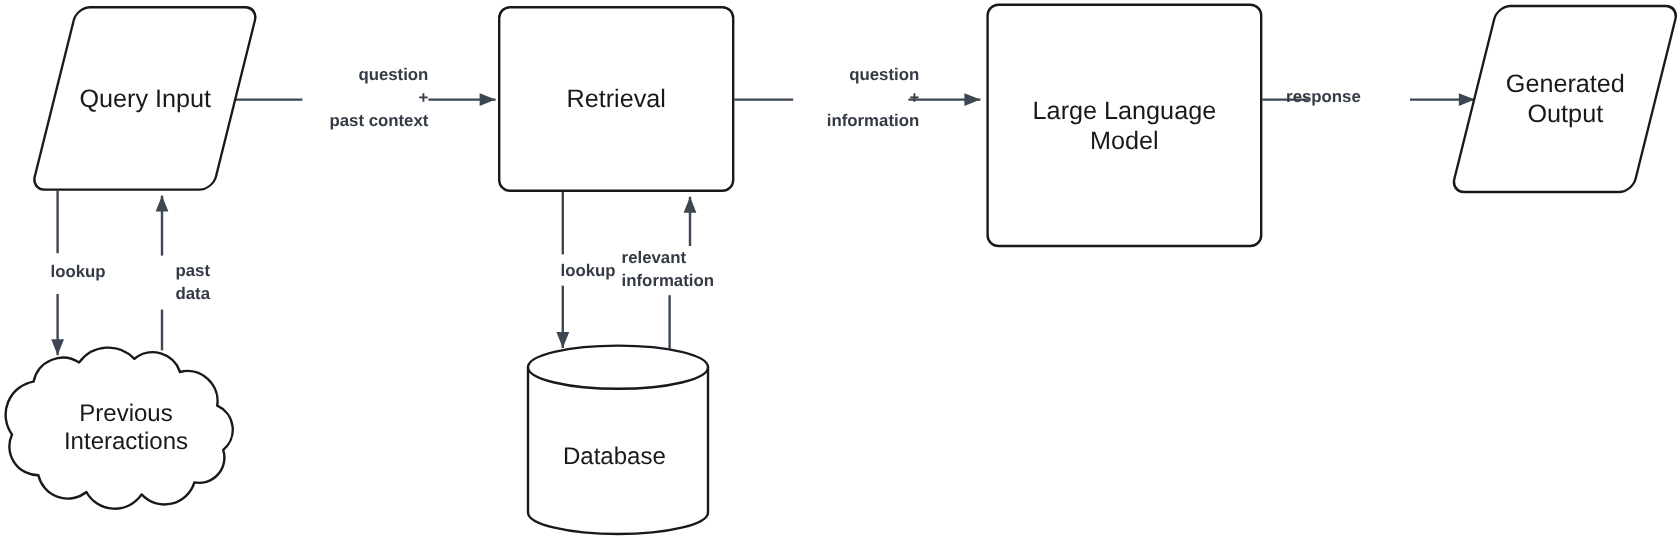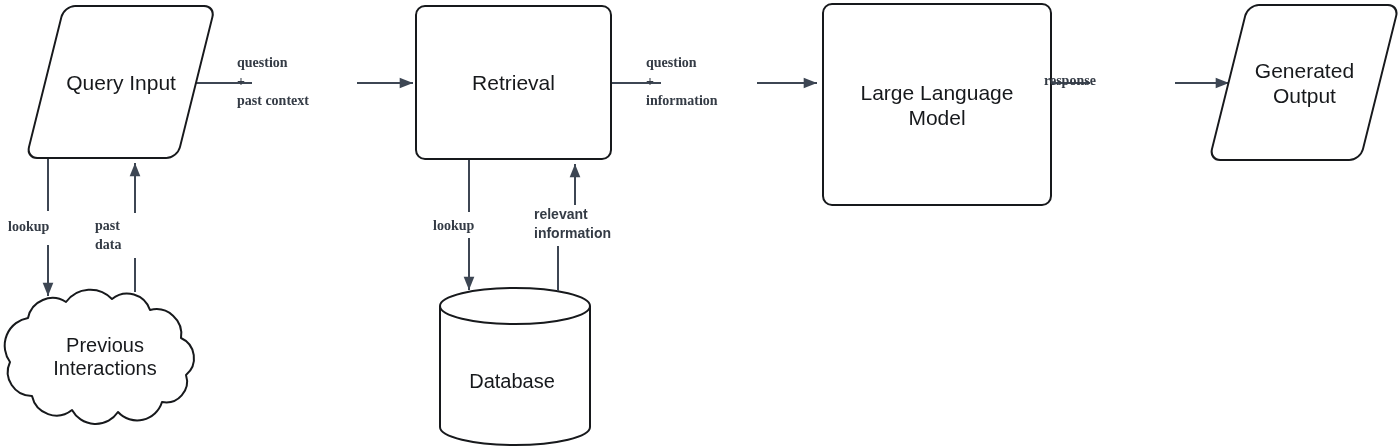--- a/index.html
+++ b/index.html
@@ -59,28 +59,28 @@
   #lbl-cloud { left: 30px;  top: 334px; width: 150px; }
   #lbl-db    { left: 437px; top: 370px; width: 150px; }
   .edge-label {
     position: absolute;
     font-size: 14px;
     font-weight: bold;
     line-height: 19px;
     color: var(--edge-label);
     white-space: pre-line;
   }
-  .edge-label.center { text-align: left; font-family: Liberation Serif, serif; }
+  .edge-label.center { text-align: right; }
   #e1 { left: 237px;  top: 53px;  width: 120px; }
   #e2 { left: 646px;  top: 53px;  width: 120px; }
   #e3 { left: 1044px; top: 71px;  width: 90px;  }
   #e4 { left: 8px;    top: 217px; width: 80px;  }
   #e5 { left: 95px;   top: 216px; width: 80px;  }
   #e6 { left: 433px;  top: 216px; width: 80px;  }
-  #e7 { left: 518px;  top: 205px; width: 120px; text-align: left; margin-left: 16px; }
+  #e7 { left: 518px;  top: 205px; width: 120px; text-align: left; }
 </style>
 </head>
 <body>
 
 <div class="canvas">
 
   <svg class="layer-svg" width="1400" height="447" viewBox="0 0 1400 447">
     <defs>
       <marker id="ah" viewBox="0 0 12 12" refX="11" refY="6" markerWidth="8" markerHeight="8" orient="auto-start-reverse">
         <path d="M 1 2 L 11 6 L 1 10 Z" fill="#3d4653" class="conn-fill"></path>

